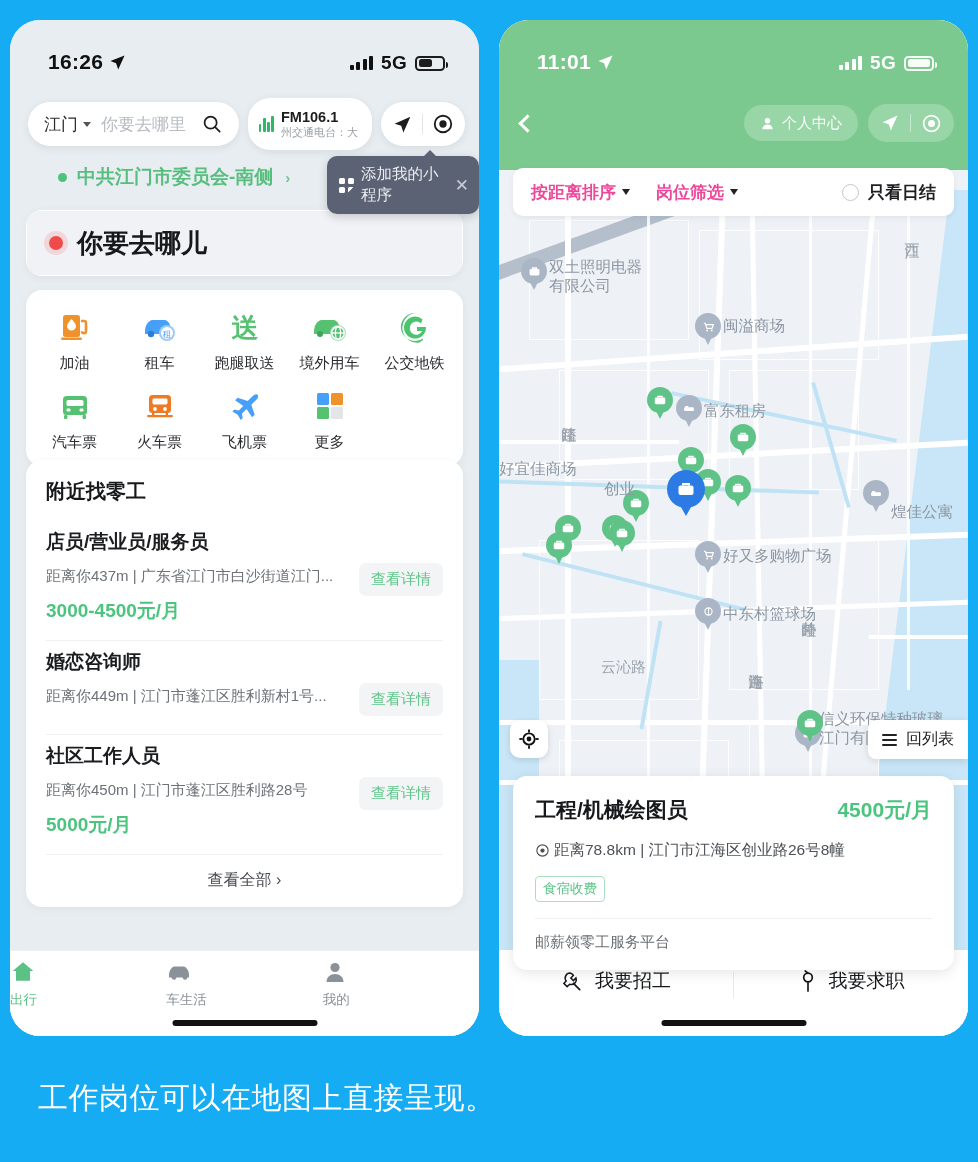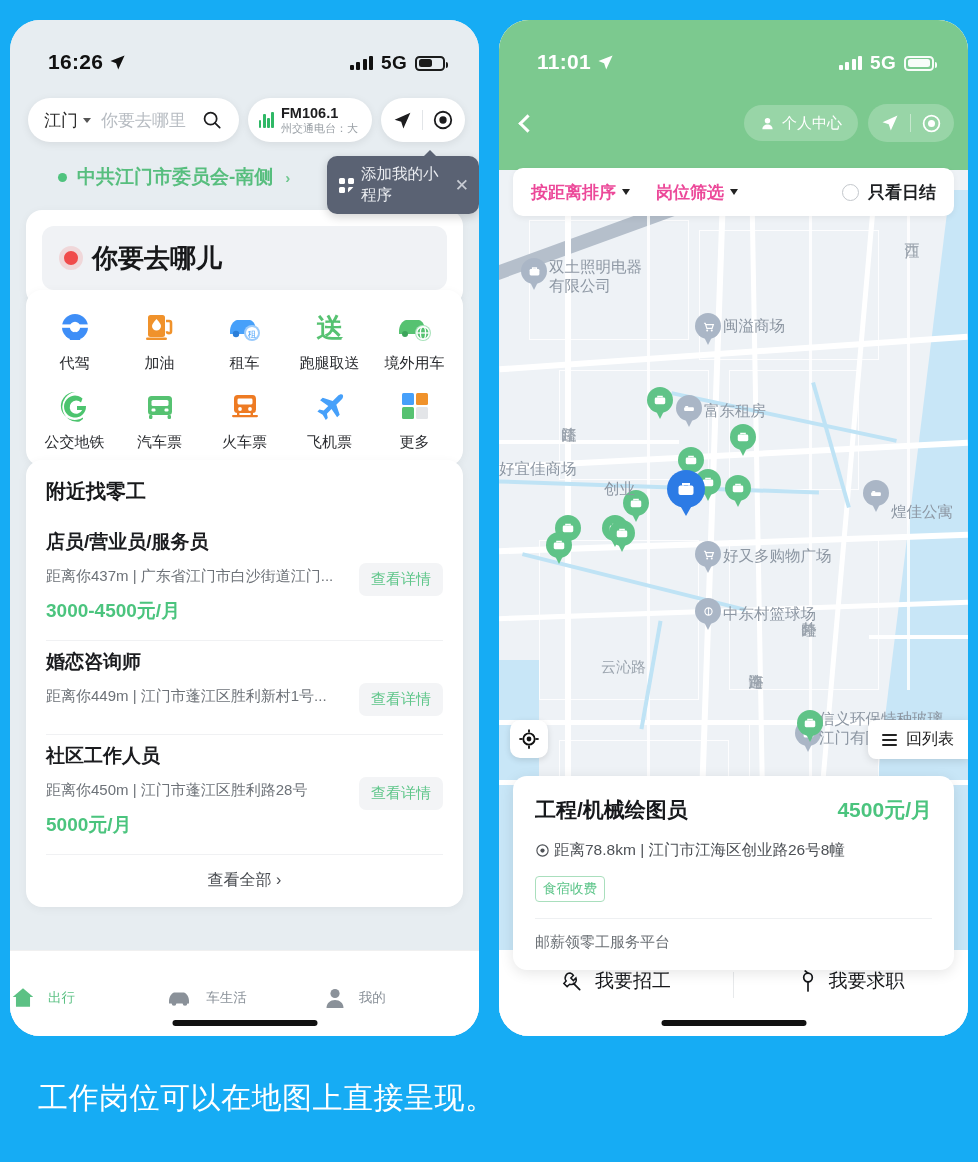--- a/index.html
+++ b/index.html
@@ -57,21 +57,21 @@
     flex: 1; height: 44px; background: #fff; border-radius: 22px;
     display: flex; align-items: center; padding: 0 6px 0 16px;
     box-shadow: 0 2px 8px rgba(0,0,0,.08);
   }
   .city { font-size: 17px; color: #2b2b2b; white-space: nowrap; }
   .chev-d { width:0;height:0;border-left:4.5px solid transparent;border-right:4.5px solid transparent;
             border-top:5.5px solid #555; margin:0 10px 0 5px; }
   .search-ph { flex:1; font-size: 17px; color: #b7bcc2; }
   .search-ico { width: 22px; height: 22px; margin-right: 10px; flex: none; }
   .fm-pill {
-    height: 44px; background: #fff; border-radius: 22px; display:flex; align-items:center;
+    height: 52px; background: #fff; border-radius: 22px; display:flex; align-items:center;
     gap: 7px; padding: 0 14px 0 11px; box-shadow: 0 2px 8px rgba(0,0,0,.08);
   }
   .fm-eq { display:flex; align-items:flex-end; gap:1.6px; height:16px; }
   .fm-eq i { width:2.6px; background:#2FB866; border-radius:1px; display:block; }
   .fm-eq i:nth-child(1){height:8px} .fm-eq i:nth-child(2){height:14px}
   .fm-eq i:nth-child(3){height:10px} .fm-eq i:nth-child(4){height:16px}
   .fm-txt { line-height: 1.05; }
   .fm-t1 { font-size: 14.5px; font-weight: bold; color:#1d1d1f; }
   .fm-t2 { font-size: 11px; color:#9aa0a6; margin-top:2px; }
   .nav-pill {
@@ -92,21 +92,21 @@
   .mini-grid { display:grid; grid-template-columns:repeat(2,6px); gap:3px; }
   .mini-grid span { width:6px;height:6px;background:#fff;border-radius:1.5px;display:block; }
   .mini-grid span:last-child { background:#fff; clip-path: polygon(0 0,100% 0,0 100%); }
   .tt-close { font-size:17px; color:#c8ccd4; margin-left:3px; }
 
   .poi-line { position:absolute; top:144px; left:48px; display:flex; align-items:center; gap:10px; z-index:5; }
   .poi-dot { width:9px;height:9px;border-radius:50%;background:#4FC37E; }
   .poi-txt { font-size:19px; font-weight:bold; color:#57BE7E; }
   .poi-arrow { font-size:15px; color:#6fc78f; margin-left:2px; font-weight:bold; }
   .dest-card { position:absolute; top:190px; left:16px; right:16px;
-    background:#fff; border-radius:16px; padding: 16px; box-shadow:0 2px 10px rgba(0,0,0,.05); }
+    background:#fff; border-radius:16px; padding: 1px; box-shadow:0 2px 10px rgba(0,0,0,.05); }
   .dest-inner { background:#f0f2f5; border-radius:12px; height: 64px;
     display:flex; align-items:center; padding: 0 22px; gap:14px; }
   .dest-dot { width:14px;height:14px;border-radius:50%;background:#F04B4B;
     box-shadow:0 0 0 5px rgba(240,75,75,.16); flex:none; }
   .dest-txt { font-size:26px; font-weight:bold; color:#17181a; }
 
   .svc-card { position:absolute; top:270px; left:16px; right:16px; background:#fff;
     border-radius:16px; padding: 18px 6px 14px; box-shadow:0 2px 10px rgba(0,0,0,.05); }
   .svc-grid { display:grid; grid-template-columns: repeat(5,1fr); row-gap: 14px; }
   .svc { display:flex; flex-direction:column; align-items:center; gap:8px; }
@@ -120,21 +120,21 @@
   .job-name { font-size:19px; font-weight:bold; color:#1b1c1f; margin-bottom:12px; }
   .job-meta { font-size:15px; color:#6d7278; margin-bottom:12px; max-width:330px;
     white-space:nowrap; overflow:hidden; text-overflow:ellipsis; }
   .job-sal { font-size:19px; font-weight:bold; color:#4BC47E; }
   .job-btn { position:absolute; right:0; top:42px; background:#f3f4f6; color:#5FC68A;
     font-size:15px; border-radius:7px; padding: 7px 12px; }
   .jobs-all { text-align:center; font-size:16px; color:#4b4e53; padding: 15px 0 16px; }
 
   .tabbar { position:absolute; left:0; right:0; bottom:0; height:86px; background:#fff;
     border-top:1px solid #f0f0f0; display:flex; padding-top: 8px; }
-  .tab { flex:1; display:flex; flex-direction:row; align-items:center; gap:12px; }
+  .tab { flex:1; display:flex; flex-direction:column; gap:6px; }
   .tab .tl { font-size:13.5px; color:#8a9199; }
   .tab.active .tl { color:#5CC184; }
   .homebar { position:absolute; bottom:10px; left:50%; transform:translateX(-50%);
     width:145px; height:6px; border-radius:3px; background:#111; }
 
   
   #phone-right { background:#eef2f5; }
   .r-head { position:absolute; top:0; left:0; right:0; height:150px; background:#7CC98F; }
   .r-topbar { position:absolute; top:80px; left:0; right:0; height:46px;
     display:flex; align-items:center; padding: 0 14px 0 22px; }
@@ -291,31 +291,20 @@
     <div class="dest-card">
       <div class="dest-inner">
         <span class="dest-dot"></span>
         <span class="dest-txt">你要去哪儿</span>
       </div>
     </div>
 
     <div class="svc-card">
       <div class="svc-grid">
 
-        <div class="svc">
-          <span class="ic">
-            <svg width="36" height="36" viewBox="0 0 36 36">
-              <circle cx="18" cy="18" r="13" fill="#3E8EF7"></circle>
-              <circle cx="18" cy="18" r="5.2" fill="#fff"></circle>
-              <rect x="4.6" y="15.4" width="26.8" height="3.4" fill="#fff"></rect>
-              <path d="M18 22.5 L12.5 31 h11 z" fill="#3E8EF7"></path>
-            </svg>
-          </span>
-          <span class="lb">代驾</span>
-        </div>
 
         <div class="svc">
           <span class="ic">
             <svg width="36" height="36" viewBox="0 0 36 36">
               <rect x="6" y="6" width="17" height="22" rx="2.5" fill="#F0922B"></rect>
               <path d="M14.5 10c3 3.5 4.5 5.2 4.5 7a4.5 4.5 0 1 1-9 0c0-1.8 1.5-3.5 4.5-7z" fill="#fff"></path>
               <path d="M24 12h3.2c1 0 1.8.8 1.8 1.8v8.4a2 2 0 0 1-4 0" fill="none" stroke="#F0922B" stroke-width="2.6"></path>
               <rect x="4" y="28.5" width="21" height="2.6" rx="1.3" fill="#F0922B"></rect>
             </svg>
           </span>

